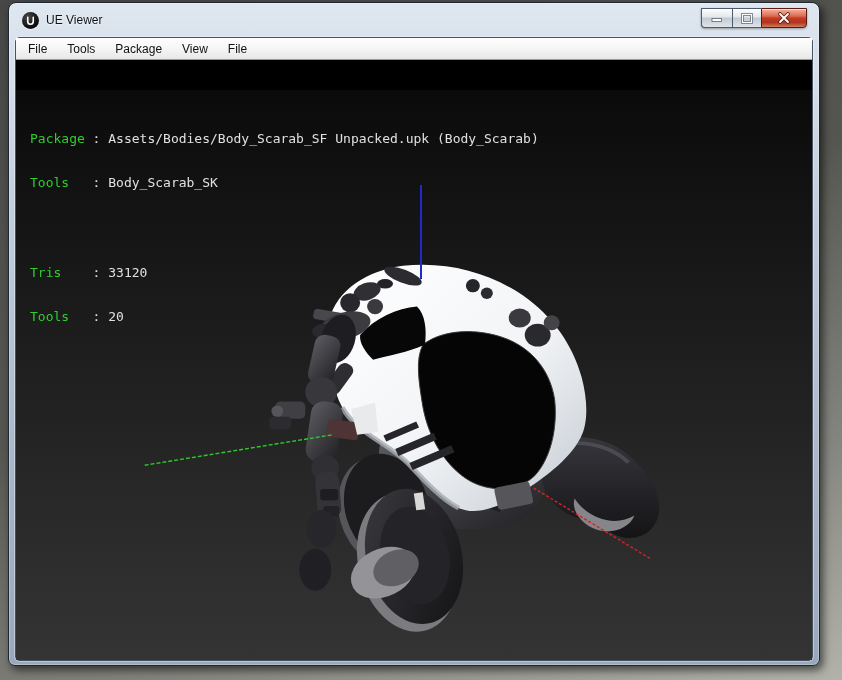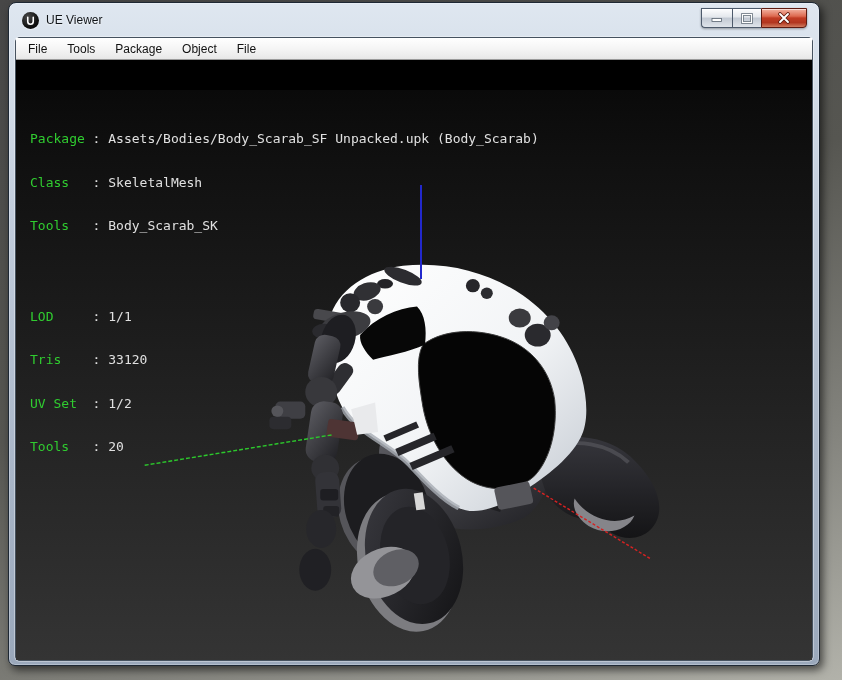--- a/index.html
+++ b/index.html
@@ -80,21 +80,21 @@
         </svg>
       </div>
     </div>
   </div>
 
   <div class="client">
     <div class="menubar">
       <div class="menu-item">File</div>
       <div class="menu-item">Tools</div>
       <div class="menu-item">Package</div>
-      <div class="menu-item">Object</div>
+      <div class="menu-item">View</div>
       <div class="menu-item">File</div>
     </div>
 
     <div class="viewport">
 
       <svg class="vp-svg" viewBox="0 0 798 600" preserveAspectRatio="none">
         <defs>
           <linearGradient id="shellG" x1="0" y1="0" x2="1" y2="1">
             <stop offset="0" stop-color="#ffffff"></stop>
             <stop offset="0.55" stop-color="#f2f4f6"></stop>
@@ -192,25 +192,22 @@
 
         <g>
           <line x1="406" y1="100" x2="406" y2="199" stroke-width="2" stroke="#2228cc"></line>
           <line x1="129" y1="395" x2="317" y2="363" stroke-width="1.5" stroke-dasharray="4 2" stroke="#2cc82c"></line>
           <line x1="519" y1="419" x2="637" y2="494" stroke-width="1.5" stroke-dasharray="3 2" stroke="#d42222"></line>
         </g>
       </svg>
 
       <div class="info">
         <div class="irow"><span class="lab">Package</span><span class="sep">: </span><span class="val">Assets/Bodies/Body_Scarab_SF Unpacked.upk (Body_Scarab)</span></div>
-        <div class="irow"><span class="lab">Class</span><span class="sep">: </span><span class="val">SkeletalMesh</span></div>
         <div class="irow"><span class="lab">Tools</span><span class="sep">: </span><span class="val">Body_Scarab_SK</span></div>
         <div class="stats">
-          <div class="irow"><span class="lab">LOD</span><span class="sep">: </span><span class="val">1/1</span></div>
           <div class="irow"><span class="lab">Tris</span><span class="sep">: </span><span class="val">33120</span></div>
-          <div class="irow"><span class="lab">UV Set</span><span class="sep">: </span><span class="val">1/2</span></div>
           <div class="irow"><span class="lab">Tools</span><span class="sep">: </span><span class="val">20</span></div>
         </div>
       </div>
 
     </div>
   </div>
 </div>
 
 </body></html>

